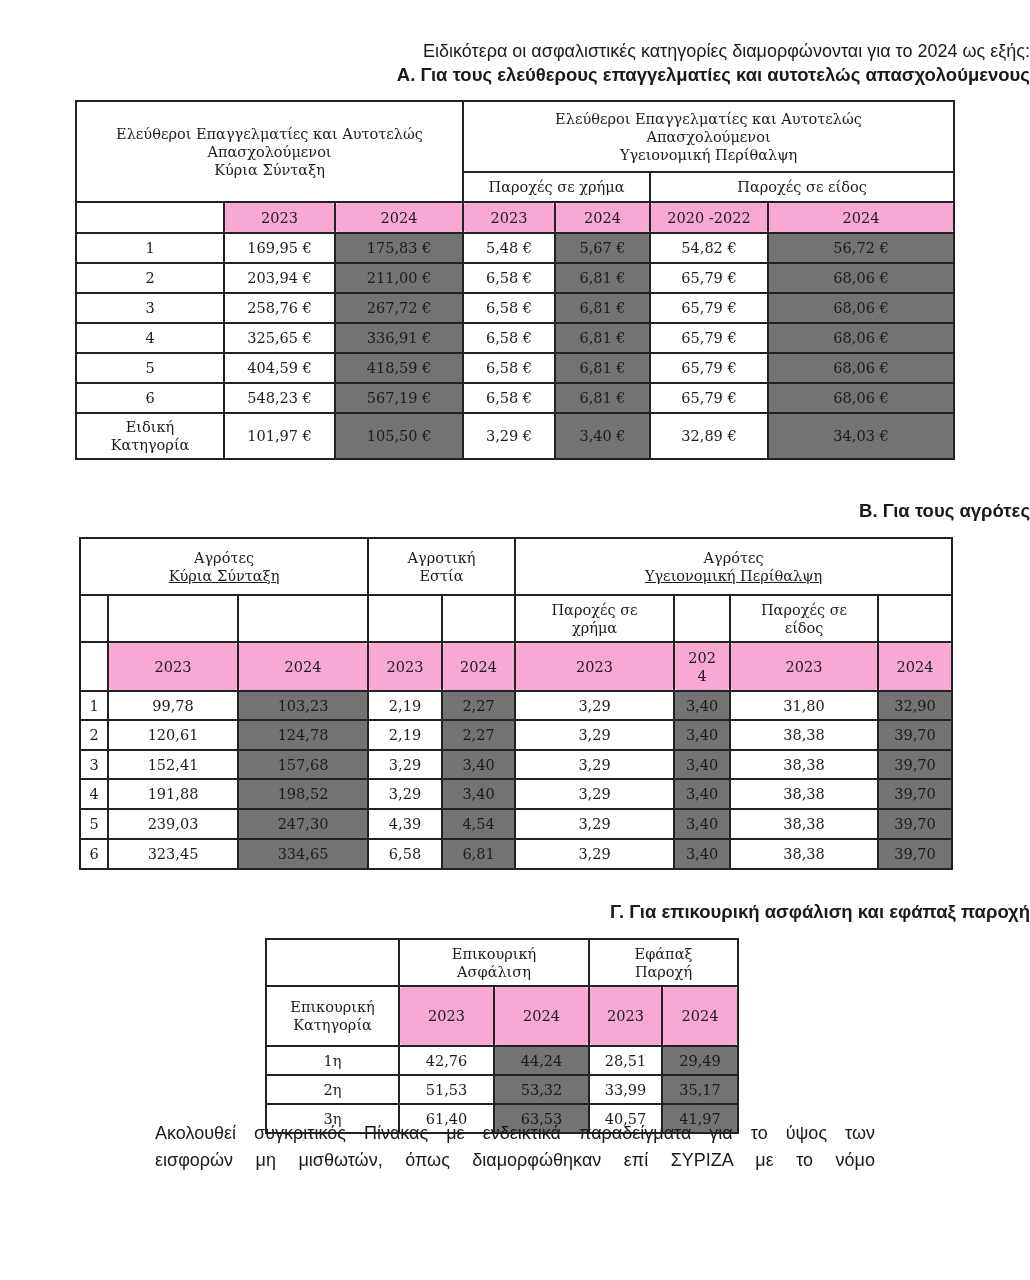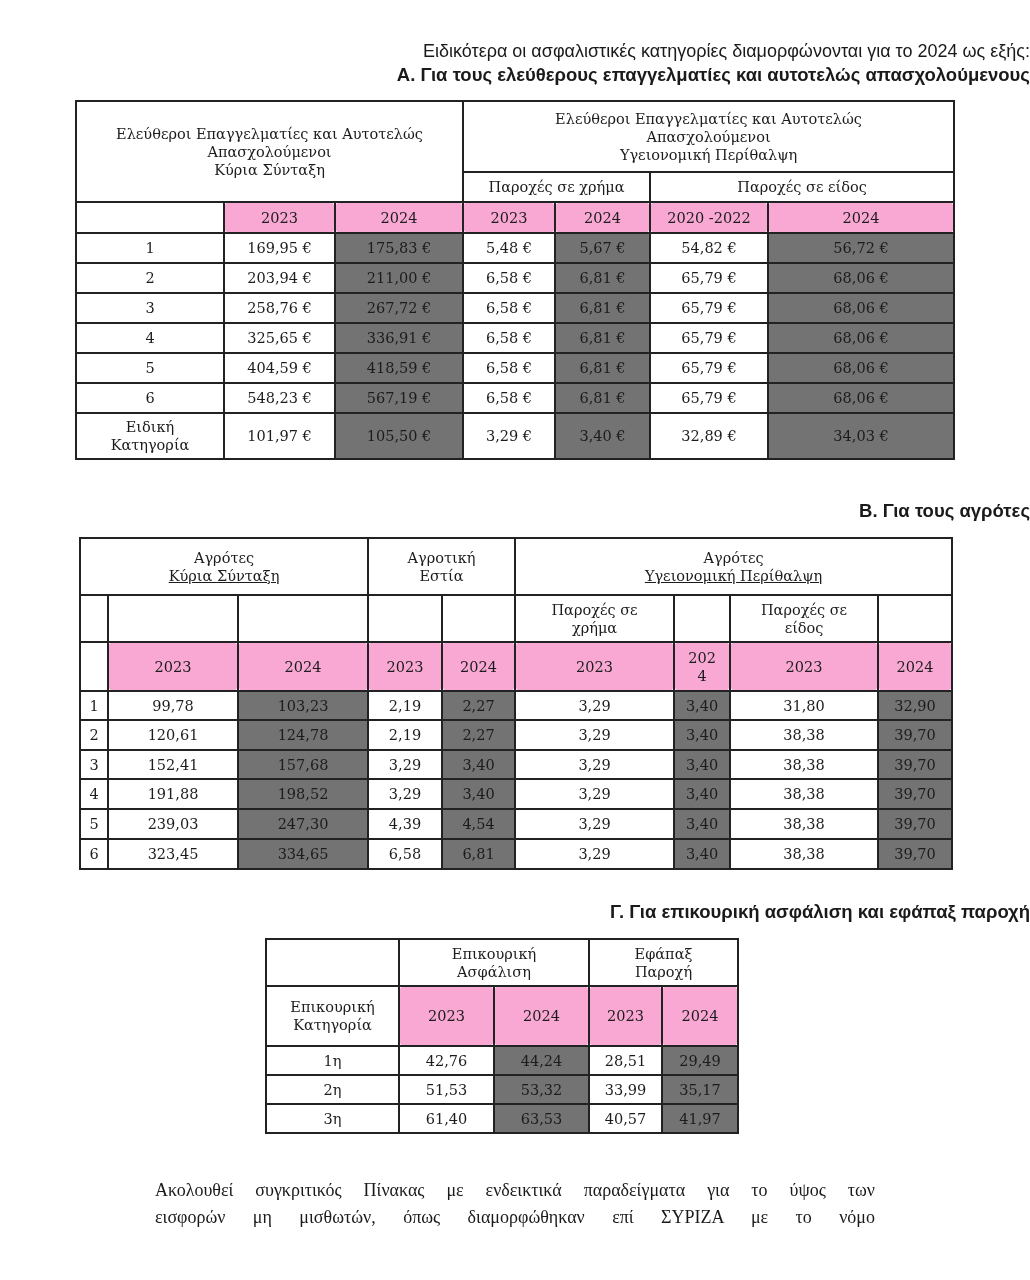--- a/index.html
+++ b/index.html
@@ -6,21 +6,21 @@
   body{width:1030px;height:1280px;position:relative;overflow:hidden;color:#1a1a1a;}
   .heading{position:absolute;left:0;width:1030px;text-align:right;font-family:"Liberation Sans",sans-serif;}
   .intro{top:41px;font-size:18px;}
   .sec-title{font-size:18.5px;font-weight:bold;}
   table.grid{position:absolute;border-collapse:collapse;table-layout:fixed;font-family:"DejaVu Serif",serif;font-size:14.5px;color:#1c1c1c;}
   table.grid td{border:2px solid #222;text-align:center;vertical-align:middle;padding:0 2px;line-height:18px;overflow:hidden;}
   td.blue{background:#f9a8d4;border-radius:6px;}
   td.peach{background:#737373;}
   .b{font-weight:normal;}
   .u{text-decoration:underline;}
-  .footer{position:absolute;left:155px;width:720px;top:1177px;font-family:Liberation Serif, serif;font-size:18px;line-height:27px;text-align:justify;text-align-last:justify;}
+  .footer{position:absolute;left:155px;width:720px;top:1120px;font-family:Liberation Sans, sans-serif;font-size:18px;line-height:27px;text-align:justify;text-align-last:justify;}
   .footer p{margin:0;}
 </style>
 </head>
 <body>
 
 <div class="heading intro">Ειδικότερα οι ασφαλιστικές κατηγορίες διαμορφώνονται για το 2024 ως εξής:</div>
 <div class="heading sec-title" style="top:64px;">Α. Για τους ελεύθερους επαγγελματίες και αυτοτελώς απασχολούμενους</div>
 
 <table class="grid" style="left:75px;top:100px;width:878px;">
   <colgroup>

